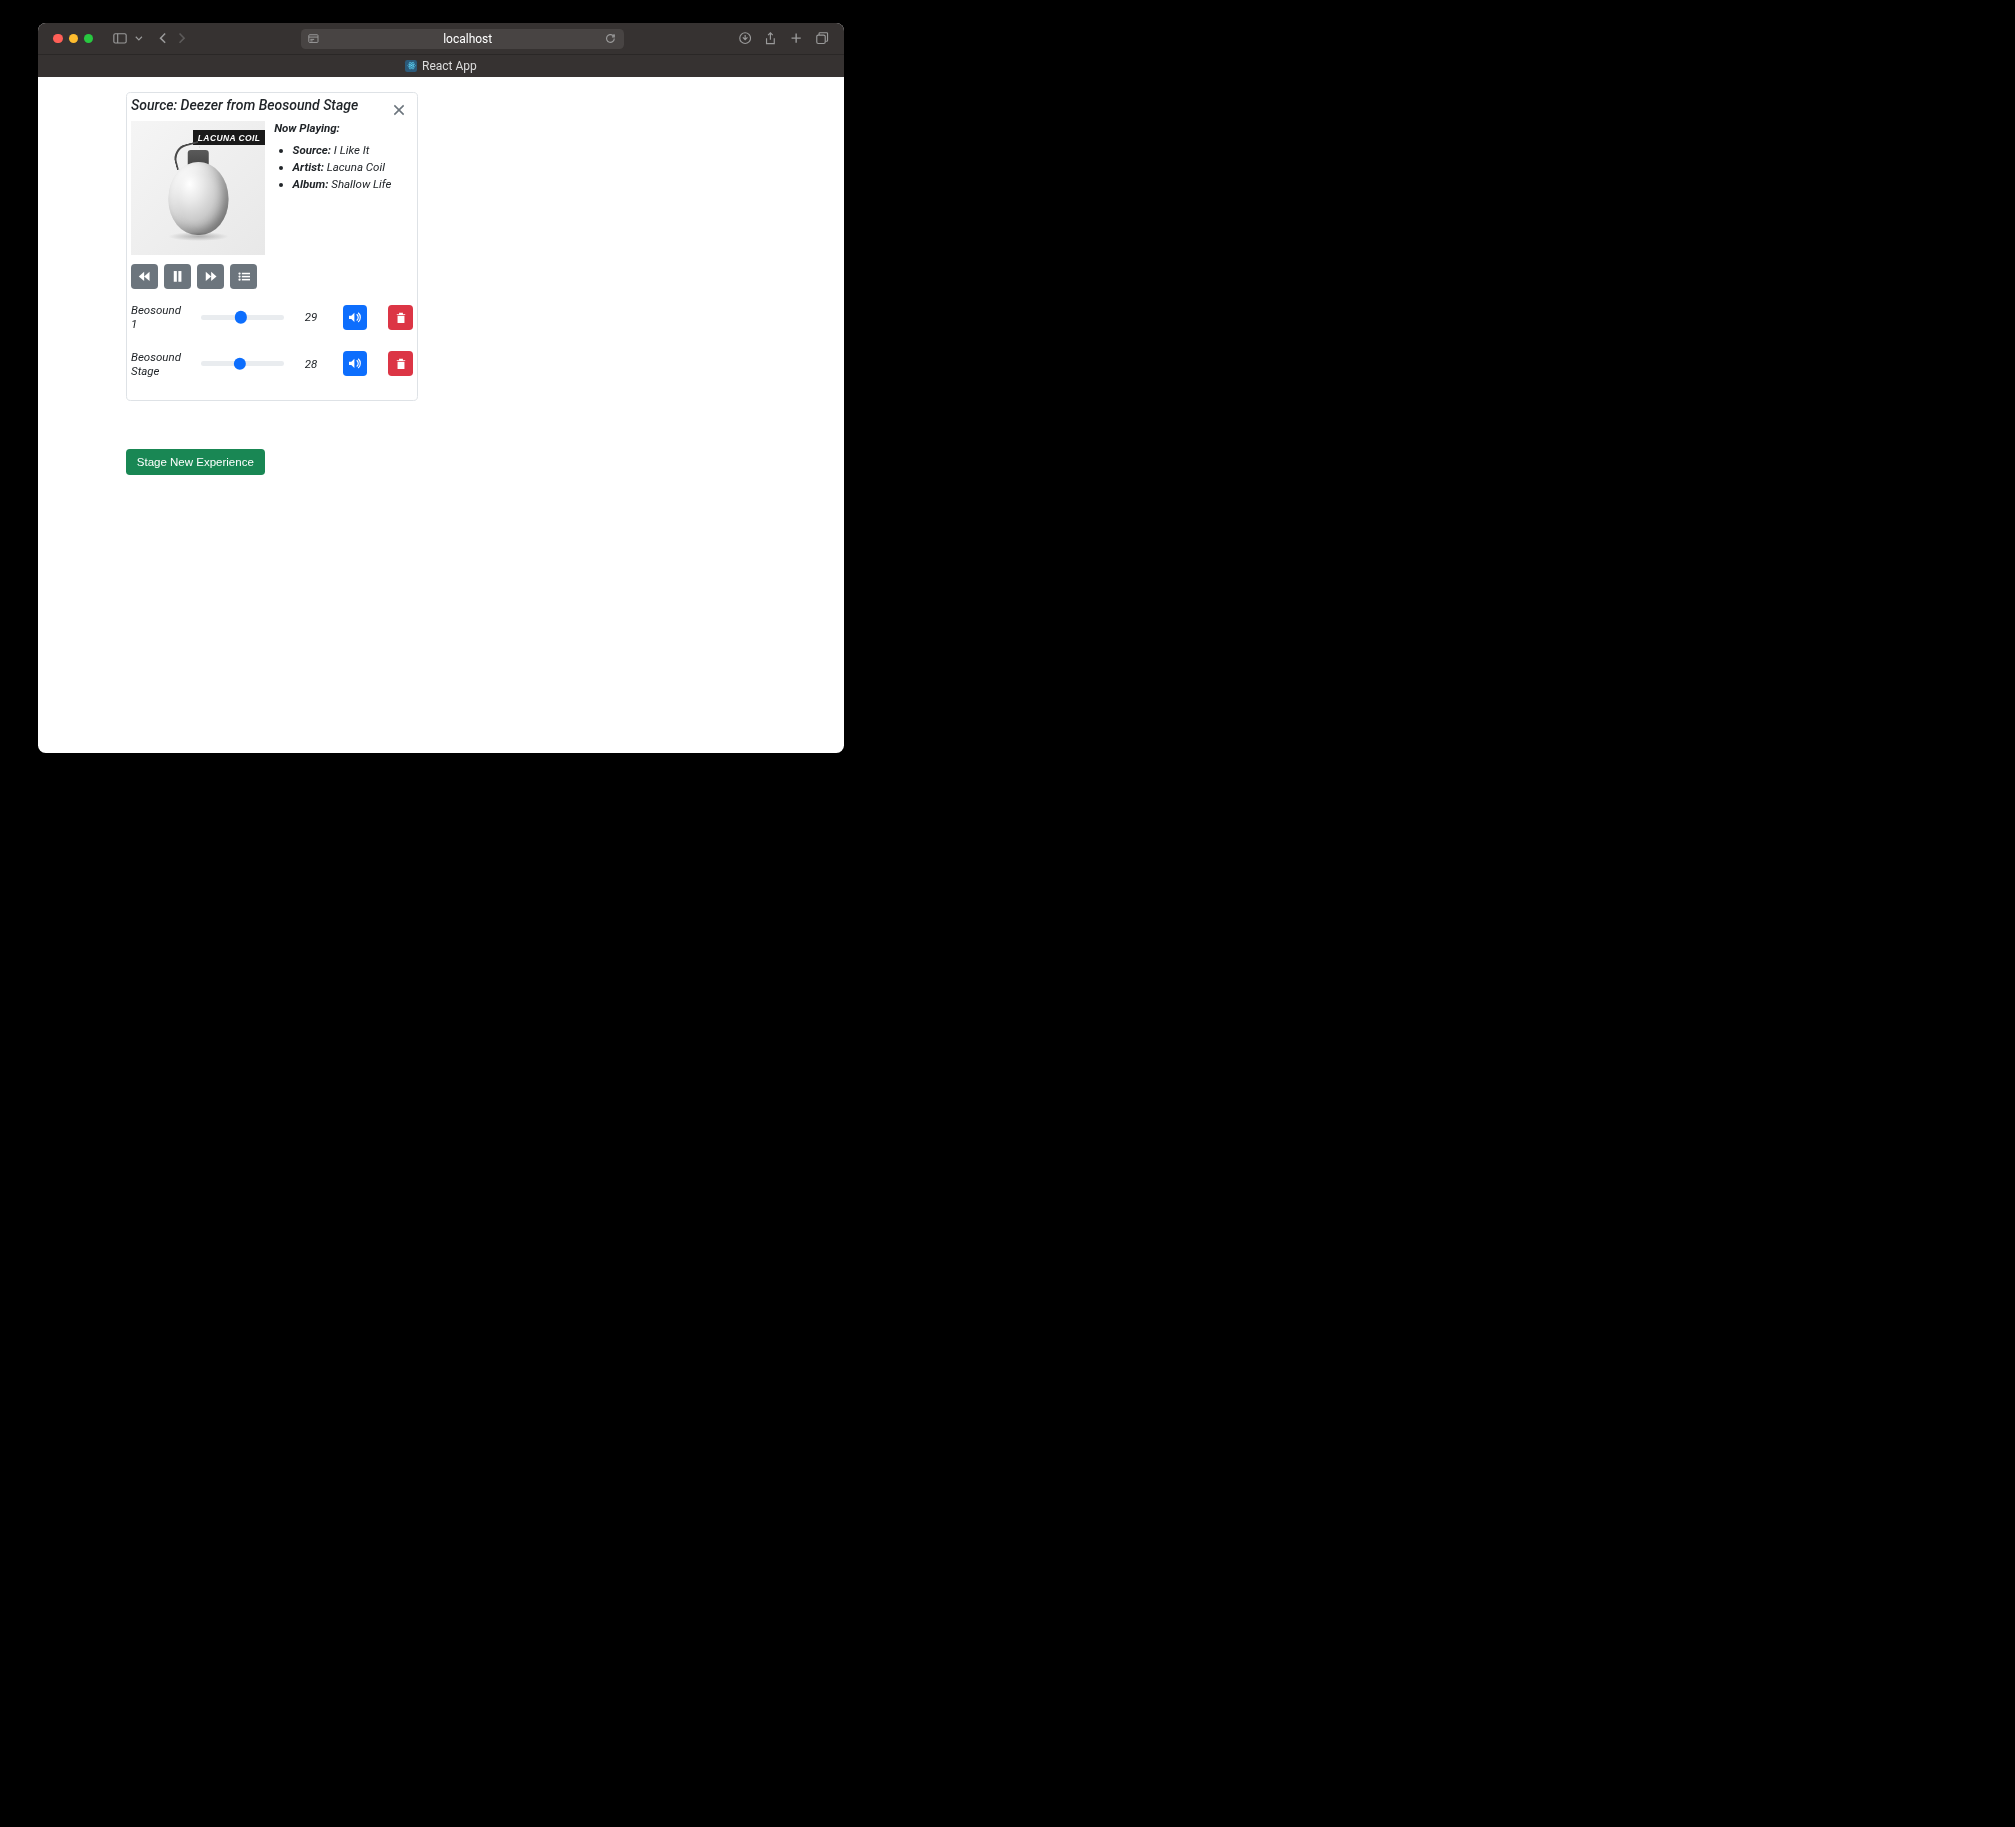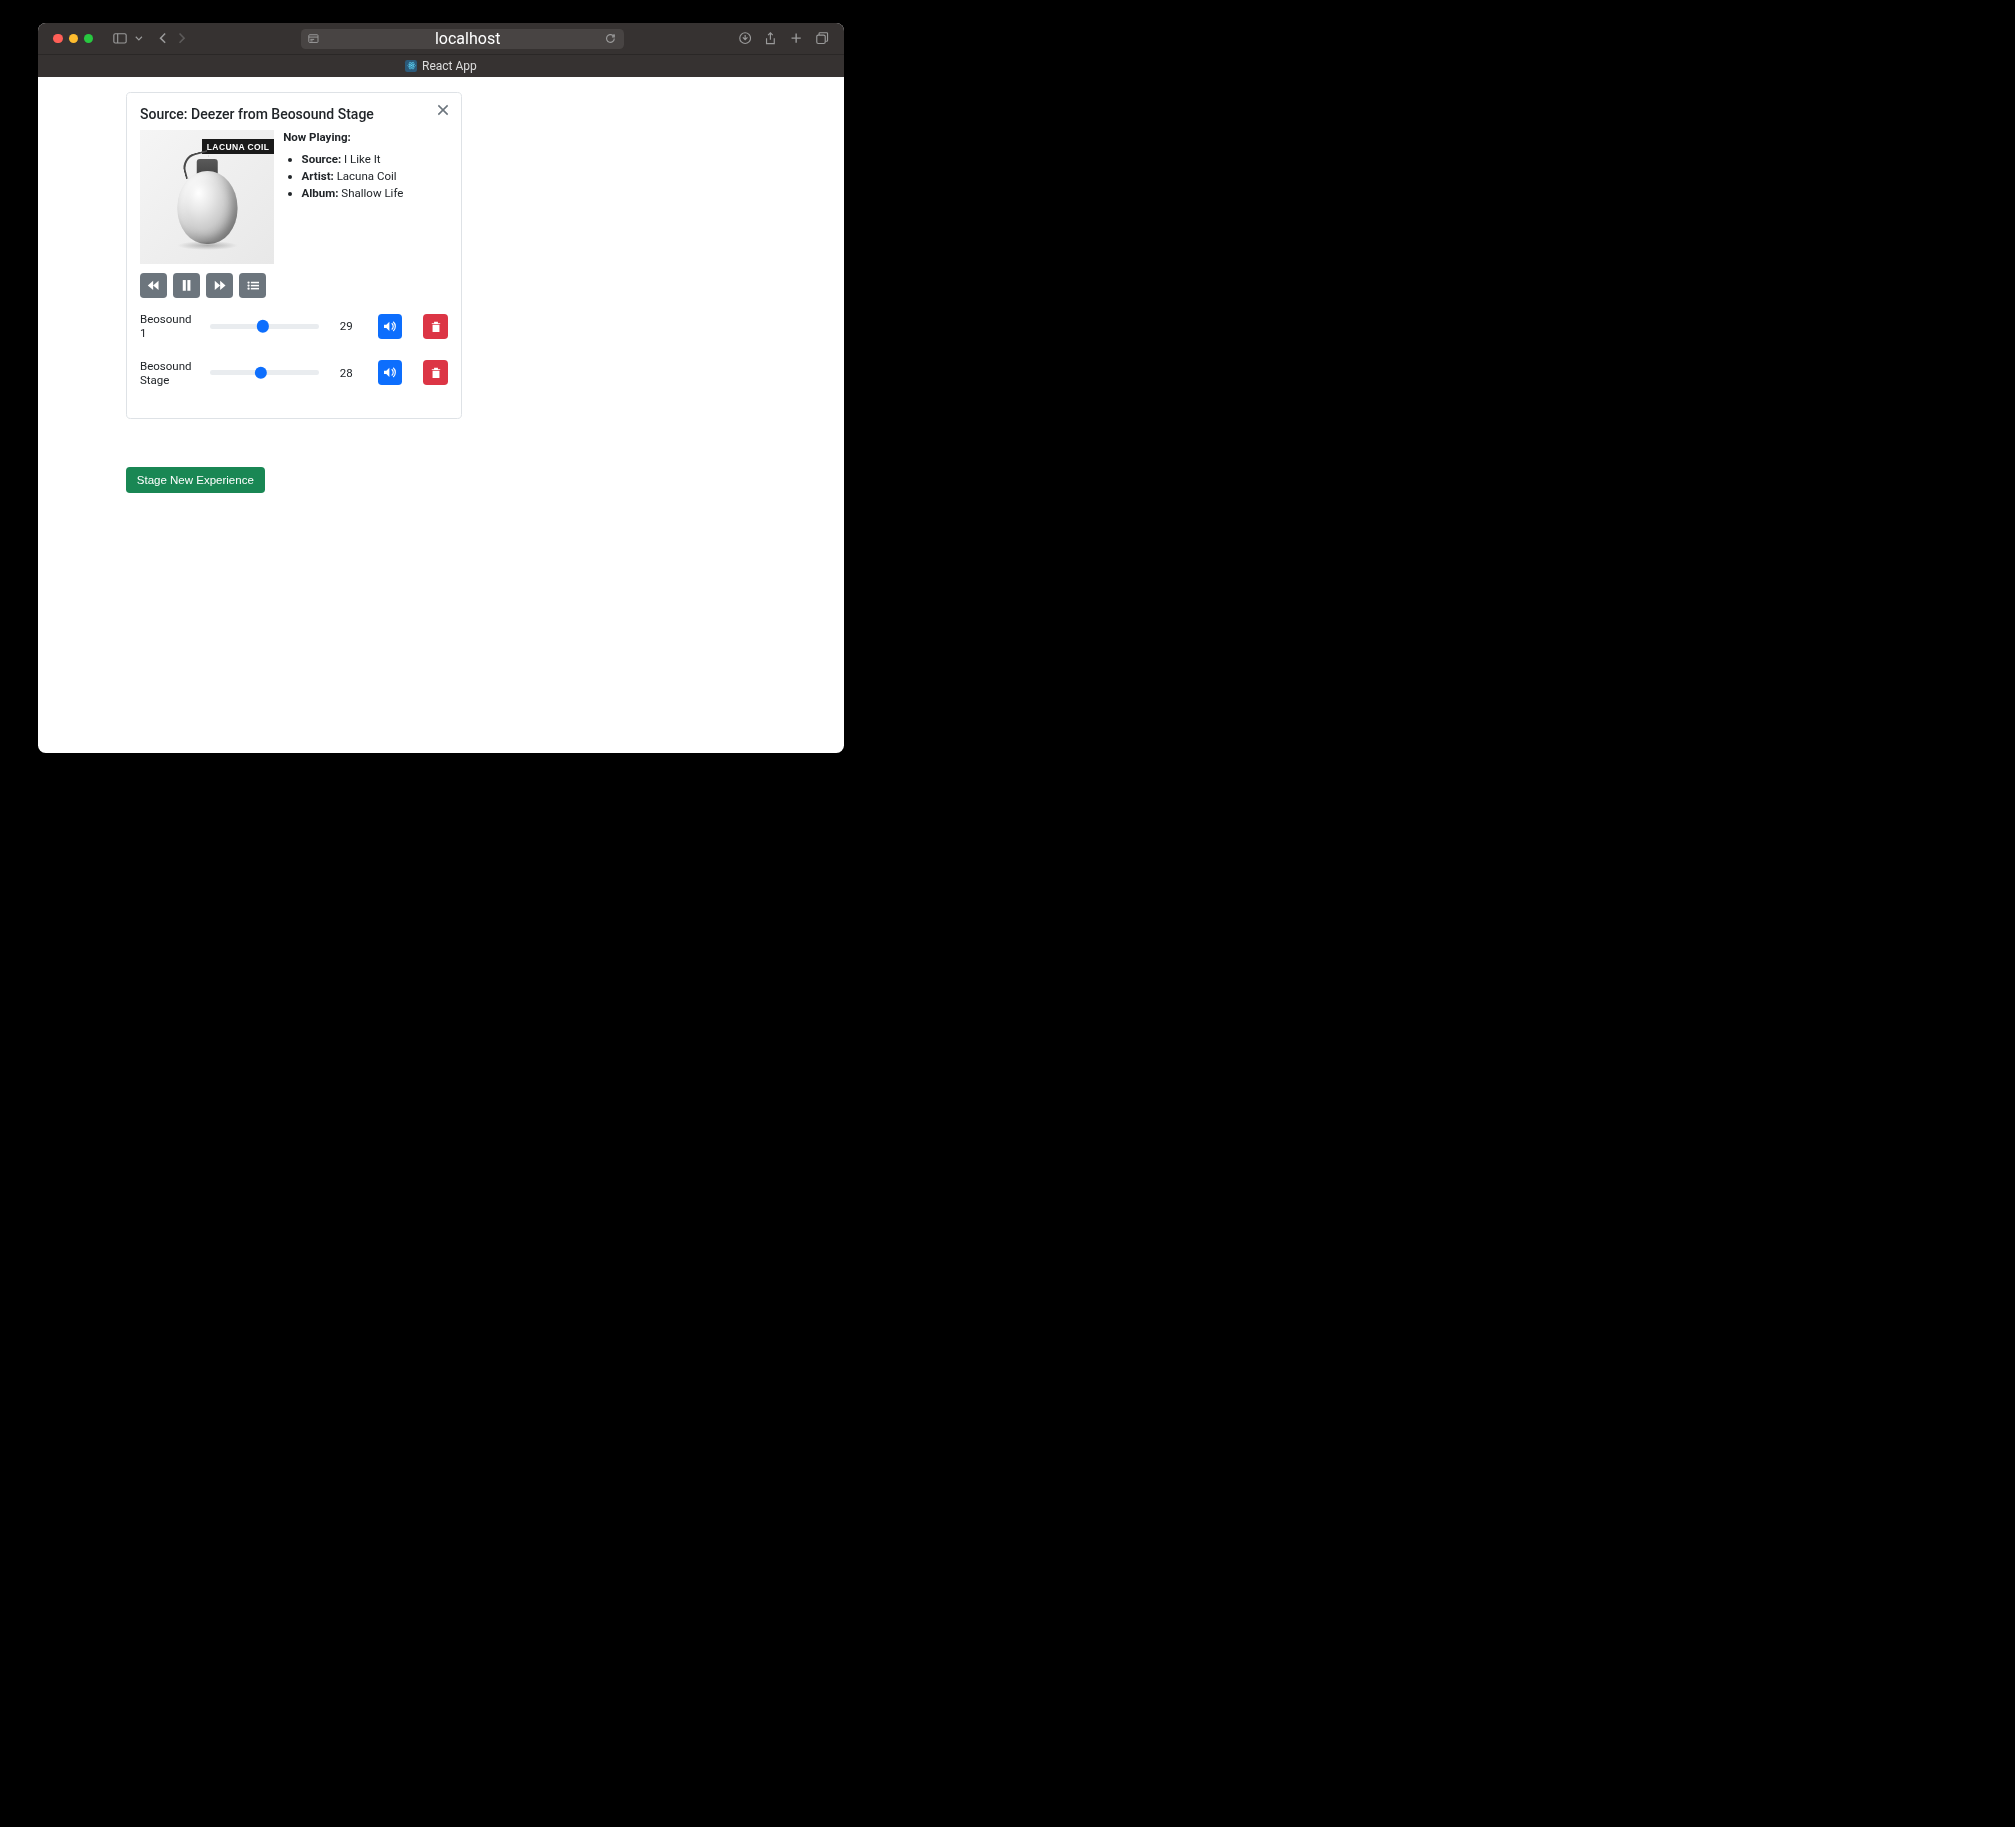--- a/index.html
+++ b/index.html
@@ -79,21 +79,21 @@
       height: 20px;
       width: 323px;
       display: flex;
       align-items: center;
       padding: 0 7.7px;
       position: relative;
     }
     
     .address-text {
       color: #fff;
-      font-size: 16px;
+      font-size: 12px;
       margin: 0 auto;
     }
     
     .titlebar-right {
       display: flex;
       gap: 14px;
       align-items: center;
     }
     
     .tab-bar {
@@ -126,23 +126,24 @@
     h1 {
       font-size: 24.6px;
       font-weight: 600;
       color: #212529;
       margin-bottom: 9.2px;
     }
     
     .card {
       border: 0.8px solid #dee2e6;
       border-radius: 4.6px;
-      padding: 13px;
-      width: 336px;
+      padding: 4px;
+      width: 292px;
       position: relative;
+      font-style: italic;
     }
     
     .card-title {
       font-size: 14px;
       font-weight: 500;
       color: #212529;
       margin-bottom: 7.7px;
     }
     
     .close-btn {

